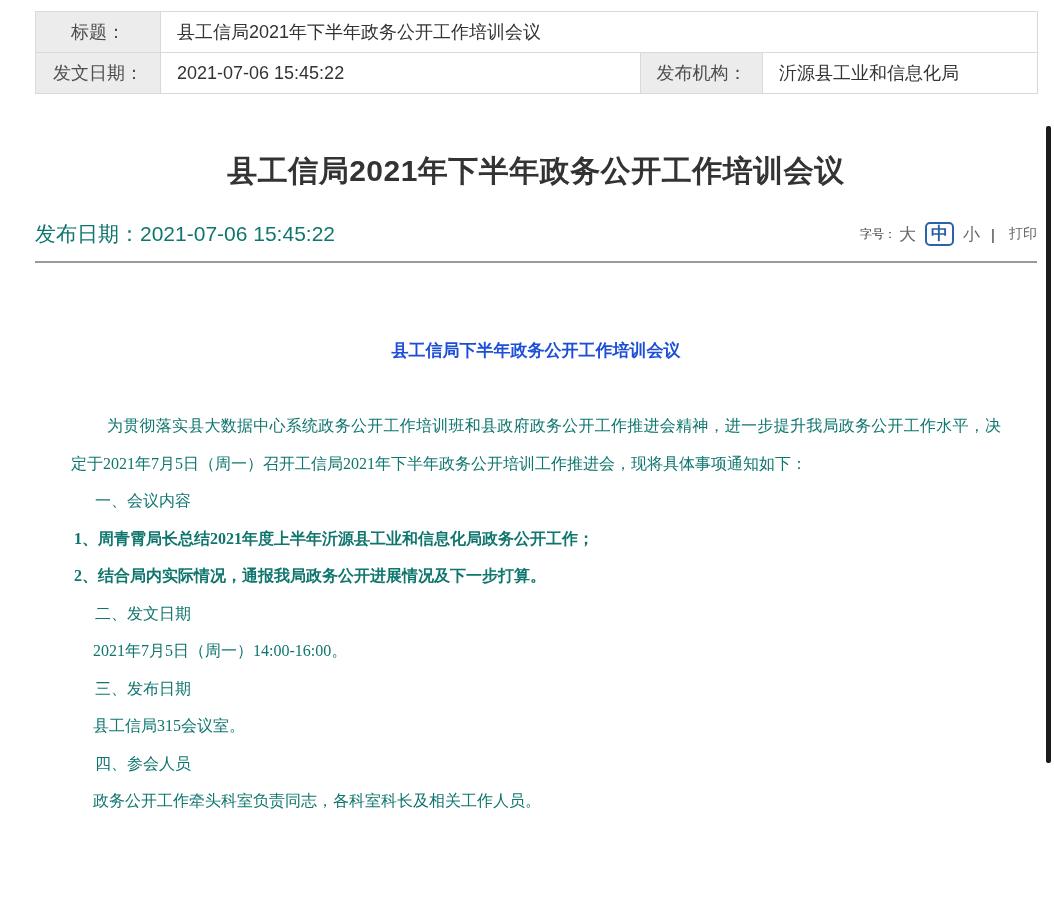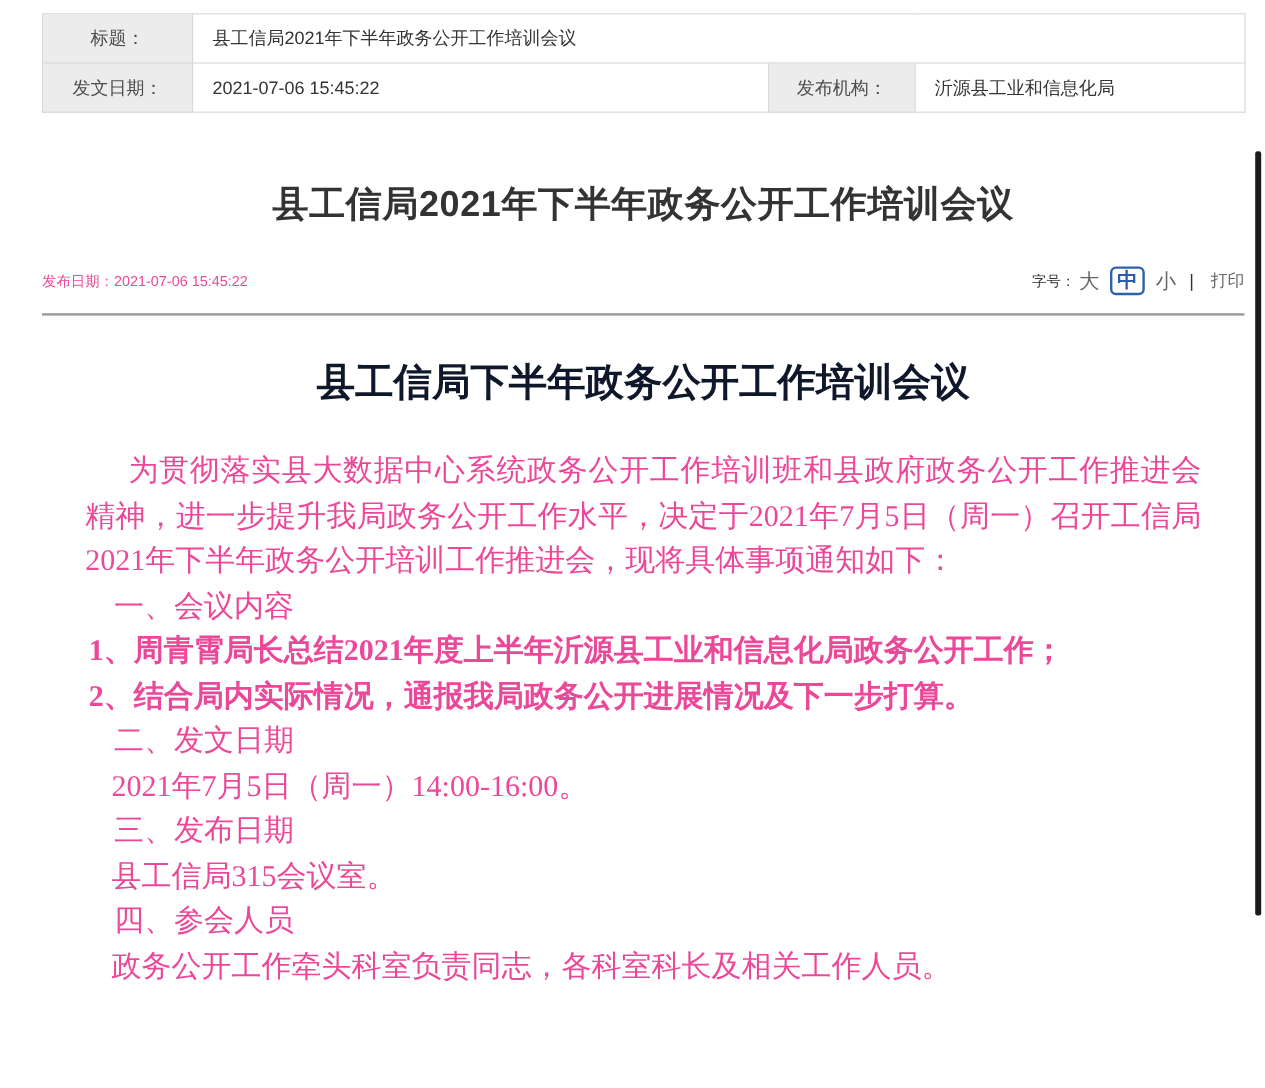--- a/index.html
+++ b/index.html
@@ -18,58 +18,58 @@
     font-size:14px; color:#999;
     white-space:nowrap;
   }
   .bc-item { color:#8f8f8f; text-decoration:none; cursor:pointer; }
   .bc-sep { color:#aaa; margin:0 9px; }
 
   
   table.meta { border-collapse:collapse; width:1002px; margin-top:11px; table-layout:fixed; }
   table.meta td {
     border:1px solid #d9d9d9; height:41px;
-    font-size:15px; vertical-align:middle;
+    font-size:18px; vertical-align:middle;
   }
   td.lbl { background:#ececec; color:#4d4d4d; text-align:center; }
   td.val { background:#ffffff; color:#333; padding-left:16px; text-align:left; }
   col.c1{width:125px;} col.c2{width:480px;} col.c3{width:122px;} col.c4{width:275px;}
 
   
   h1.page-title {
     margin-top:58px; text-align:center;
     font-size:30px; line-height:38px; font-weight:bold; color:#333;
     letter-spacing:0.5px;
   }
   .meta-row {
     margin-top:32px; display:flex; justify-content:space-between; align-items:center;
     height:24px;
   }
-  .pub-date { color:#ec4899; font-size:12px; }
+  .pub-date { color:#0f766e; font-size:21px; }
   .fs-controls { display:flex; align-items:center; font-size:17px; color:#333; }
   .fs-label { color:#333; font-size:12px; }
   .fs-opt { color:#666; cursor:pointer; margin:0 3px; text-decoration:none; }
   .fs-opt.active {
     color:#2a5caa; font-weight:bold;
     border:2px solid #2c62a9; border-radius:5px;
     padding:0 4px; margin:0 6px; line-height:20px; display:inline-block;
   }
   .fs-pipe { color:#333; margin:0 6px 0 8px; font-size:15px; }
   .print-link { color:#666; font-size:14px; text-decoration:none; cursor:pointer; margin-left:8px; }
 
   .section-divider { border:none; border-top:2px solid #9a9a9a; margin-top:15px; }
 
   
   .article { padding:0 36px; font-family:"Liberation Serif","DejaVu Serif",serif; }
   h2.article-title {
-    margin-top:39px; margin-bottom:40px; text-align:center;
-    font-size:32px; line-height:32px; font-weight:bold; color:#0f172a;
+    margin-top:72px; margin-bottom:40px; text-align:center;
+    font-size:17px; line-height:32px; font-weight:bold; color:#1d4ed8;
   }
   .article p {
-    font-size:25px; line-height:37.5px; color:#ec4899;
+    font-size:16px; line-height:37.5px; color:#0f766e;
     text-align:left;
   }
   .article p.intro { text-indent:36px; text-align:justify; }
   .article p.heading { text-indent:24px; }
   .article p.item { text-indent:3px;font-weight:bold; }
   .article p.text { text-indent:22px; }
 
   
   .scroll-thumb {
     position:absolute; right:3px; top:126px; width:5px; height:637px;

